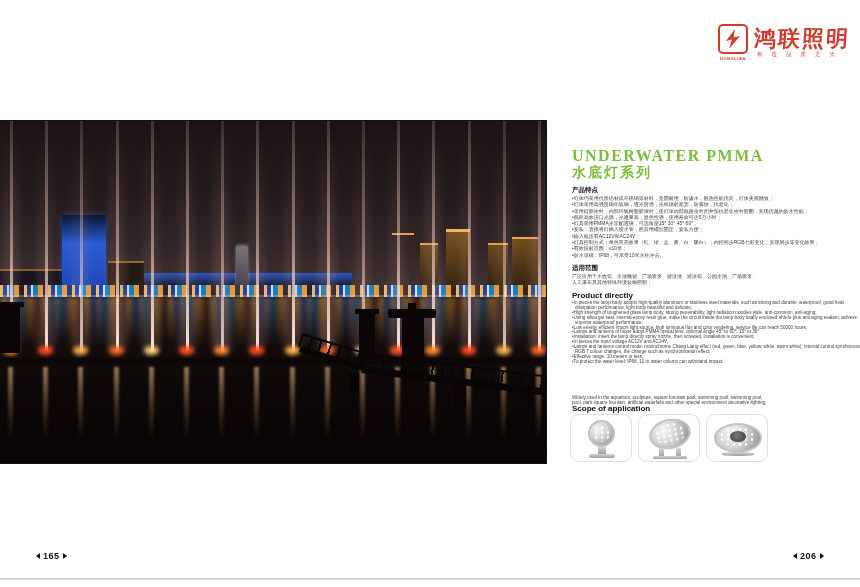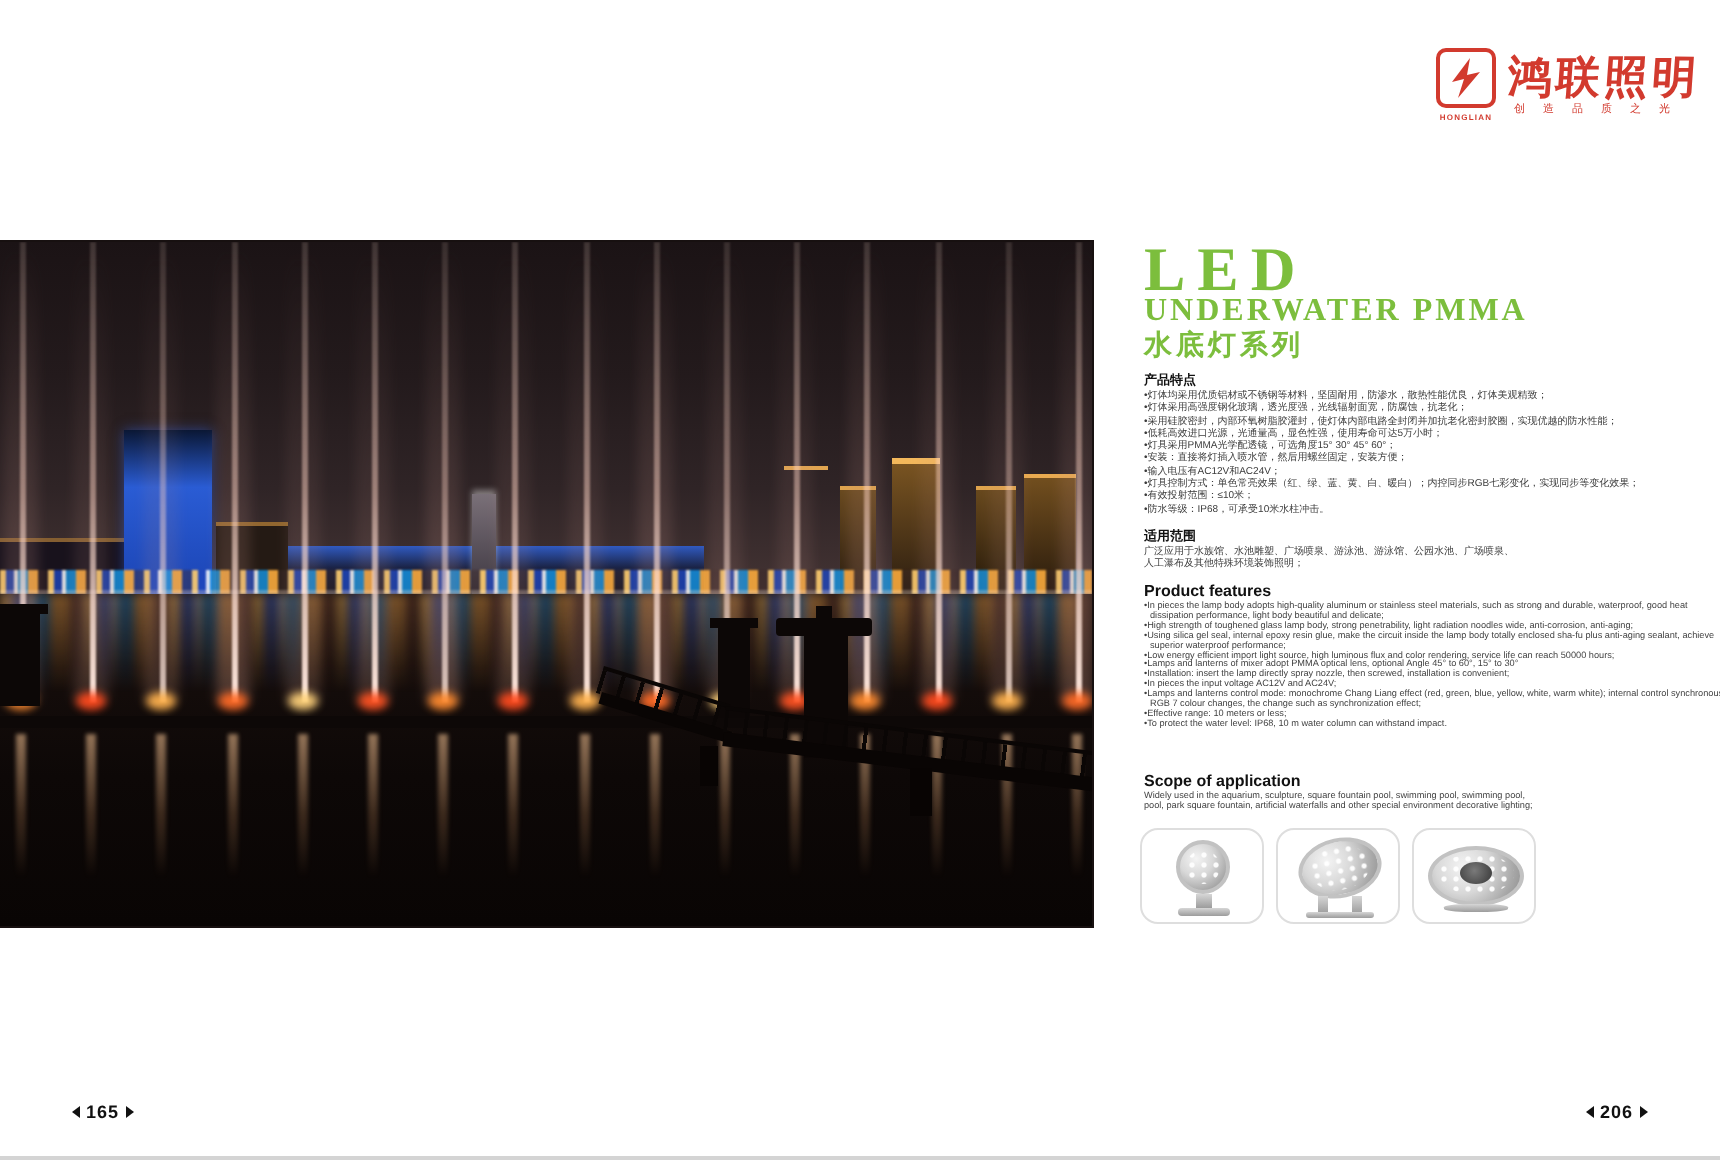--- a/index.html
+++ b/index.html
@@ -211,21 +211,20 @@
 
   <div class="logo-mark">
     <svg width="26" height="26" viewBox="0 0 26 26">
       <polygon points="15,3 6,15 12,13.5 9,23 20,10 13.5,11.5" fill="#d23a2e"></polygon>
     </svg>
   </div>
   <div class="logo-sub">HONGLIAN</div>
   <div class="logo-cn">鸿联照明</div>
   <div class="logo-slogan">创造品质之光</div>
 
-  <div class="t-led">LED</div>
   <div class="t-sub">UNDERWATER PMMA</div>
   <div class="t-cn">水底灯系列</div>
 
   <div class="sec-h-cn" style="top:186px;">产品特点</div>
   <div class="list-cn" style="top:195px;">
       <div>•灯体均采用优质铝材或不锈钢等材料，坚固耐用，防渗水，散热性能优良，灯体美观精致；</div>
       <div>•灯体采用高强度钢化玻璃，透光度强，光线辐射面宽，防腐蚀，抗老化；</div>
       <div>•采用硅胶密封，内部环氧树脂胶灌封，使灯体内部电路全封闭并加抗老化密封胶圈，实现优越的防水性能；</div>
       <div>•低耗高效进口光源，光通量高，显色性强，使用寿命可达5万小时；</div>
       <div>•灯具采用PMMA光学配透镜，可选角度15° 30° 45° 60°；</div>
@@ -235,35 +234,35 @@
       <div>•有效投射范围：≤10米；</div>
       <div>•防水等级：IP68，可承受10米水柱冲击。</div>
     </div>
 
   <div class="sec-h-cn" style="top:264px;">适用范围</div>
   <div class="scope-cn" style="top:273px;">
       <div>广泛应用于水族馆、水池雕塑、广场喷泉、游泳池、游泳馆、公园水池、广场喷泉、</div>
       <div>人工瀑布及其他特殊环境装饰照明；</div>
     </div>
 
-  <div class="sec-h-en" style="top:291px;">Product features</div>
+  <div class="sec-h-en" style="top:291px;">Product directly</div>
   <div class="list-en" style="top:301px;">
       <div>•In pieces the lamp body adopts high-quality aluminum or stainless steel materials, such as strong and durable, waterproof, good heat dissipation performance, light body beautiful and delicate;</div>
       <div>•High strength of toughened glass lamp body, strong penetrability, light radiation noodles wide, anti-corrosion, anti-aging;</div>
       <div>•Using silica gel seal, internal epoxy resin glue, make the circuit inside the lamp body totally enclosed sha-fu plus anti-aging sealant, achieve superior waterproof performance;</div>
       <div>•Low energy efficient import light source, high luminous flux and color rendering, service life can reach 50000 hours;</div>
       <div>•Lamps and lanterns of mixer adopt PMMA optical lens, optional Angle 45° to 60°, 15° to 30°</div>
       <div>•Installation: insert the lamp directly spray nozzle, then screwed, installation is convenient;</div>
       <div>•In pieces the input voltage AC12V and AC24V;</div>
       <div>•Lamps and lanterns control mode: monochrome Chang Liang effect (red, green, blue, yellow, white, warm white); internal control synchronous RGB 7 colour changes, the change such as synchronization effect;</div>
       <div>•Effective range: 10 meters or less;</div>
       <div>•To protect the water level: IP68, 10 m water column can withstand impact.</div>
     </div>
 
-  <div class="sec-h-en" style="top:386px;">Scope of application</div>
+  <div class="sec-h-en" style="top:404px;">Scope of application</div>
   <div class="scope-en" style="top:396px;">
       <div>Widely used in the aquarium, sculpture, square fountain pool, swimming pool, swimming pool,</div>
       <div>pool, park square fountain, artificial waterfalls and other special environment decorative lighting;</div>
     </div>
 
   <div class="card" style="left:570px;">
     <div class="lamp-face" style="left:17px;top:5px;width:27px;height:27px;"></div>
     <div class="lamp-dots" style="left:22px;top:10px;width:17px;height:17px;"></div>
     <div class="lamp-metal" style="left:27px;top:32px;width:8px;height:7px;"></div>
     <div class="lamp-metal" style="left:18px;top:39px;width:26px;height:4px;border-radius:2px;"></div>

